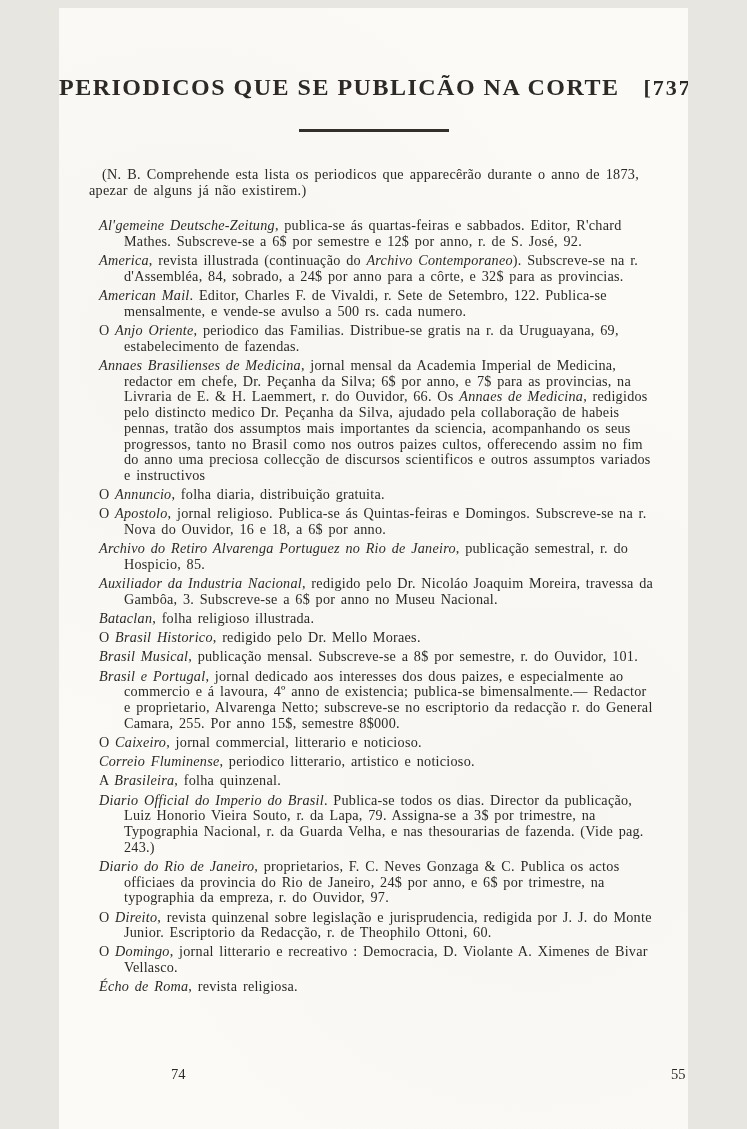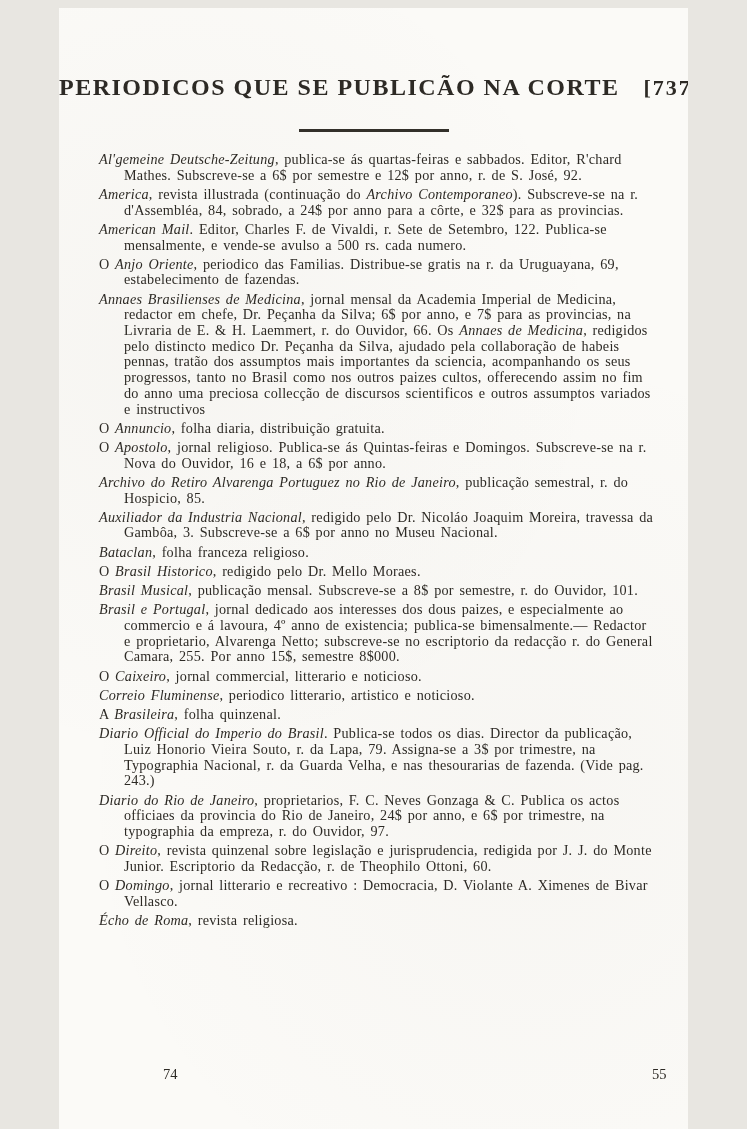--- a/index.html
+++ b/index.html
@@ -62,47 +62,48 @@
     word-spacing: 1.8px;
   }
   .entry i { }
   .page-footer {
     position: absolute;
     top: 1058px;
     left: 0;
     width: 100%;
     font-size: 14.5px;
   }
-  .footer-num-left  { position: absolute; left: 104px; top: 0; }
-  .footer-num-right { position: absolute; left: 593px; top: 0; }
+  .footer-num-left  { position: absolute; left: 112px; top: 0; }
+  .footer-num-right { position: absolute; left: 612px; top: 0; }
 </style>
 </head>
 <body>
 
 <div class="page">
 
   <div class="title-row">
     <span class="page-title">PERIODICOS QUE SE PUBLICÃO NA CORTE</span>
     <span class="page-ref">[737</span>
   </div>
 
   <div class="title-divider"></div>
 
+  <p class="editorial-note">(N. B. Comprehende esta lista os periodicos que apparecêrão durante o anno de 1873, apezar de alguns já não existirem.)</p>
 
   <div class="entries" id="entries-container">
       <p class="entry"><i>Al'gemeine Deutsche-Zeitung</i><span>, publica-se ás quartas-feiras e sabbados. Editor, R'chard Mathes. Subscreve-se a 6$ por semestre e 12$ por anno, r. de S. José, 92.</span></p>
       <p class="entry"><i>America</i><span>, revista illustrada (continuação do </span><i>Archivo Contemporaneo</i><span>). Subscreve-se na r. d'Assembléa, 84, sobrado, a 24$ por anno para a côrte, e 32$ para as provincias.</span></p>
       <p class="entry"><i>American Mail</i><span>. Editor, Charles F. de Vivaldi, r. Sete de Setembro, 122. Publica-se mensalmente, e vende-se avulso a 500 rs. cada numero.</span></p>
       <p class="entry"><span>O </span><i>Anjo Oriente</i><span>, periodico das Familias. Distribue-se gratis na r. da Uruguayana, 69, estabelecimento de fazendas.</span></p>
       <p class="entry"><i>Annaes Brasilienses de Medicina</i><span>, jornal mensal da Academia Imperial de Medicina, redactor em chefe, Dr. Peçanha da Silva; 6$ por anno, e 7$ para as provincias, na Livraria de E. &amp; H. Laemmert, r. do Ouvidor, 66. Os </span><i>Annaes de Medicina</i><span>, redigidos pelo distincto medico Dr. Peçanha da Silva, ajudado pela collaboração de habeis pennas, tratão dos assumptos mais importantes da sciencia, acompanhando os seus progressos, tanto no Brasil como nos outros paizes cultos, offerecendo assim no fim do anno uma preciosa collecção de discursos scientificos e outros assumptos variados e instructivos</span></p>
       <p class="entry"><span>O </span><i>Annuncio</i><span>, folha diaria, distribuição gratuita.</span></p>
       <p class="entry"><span>O </span><i>Apostolo</i><span>, jornal religioso. Publica-se ás Quintas-feiras e Domingos. Subscreve-se na r. Nova do Ouvidor, 16 e 18, a 6$ por anno.</span></p>
       <p class="entry"><i>Archivo do Retiro Alvarenga Portuguez no Rio de Janeiro</i><span>, publicação semestral, r. do Hospicio, 85.</span></p>
       <p class="entry"><i>Auxiliador da Industria Nacional</i><span>, redigido pelo Dr. Nicoláo Joaquim Moreira, travessa da Gambôa, 3. Subscreve-se a 6$ por anno no Museu Nacional.</span></p>
-      <p class="entry"><i>Bataclan</i><span>, folha franceza religioso.</span></p>
+      <p class="entry"><i>Bataclan</i><span>, folha religioso illustrada.</span></p>
       <p class="entry"><span>O </span><i>Brasil Historico</i><span>, redigido pelo Dr. Mello Moraes.</span></p>
       <p class="entry"><i>Brasil Musical</i><span>, publicação mensal. Subscreve-se a 8$ por semestre, r. do Ouvidor, 101.</span></p>
       <p class="entry"><i>Brasil e Portugal</i><span>, jornal dedicado aos interesses dos dous paizes, e especialmente ao commercio e á lavoura, 4º anno de existencia; publica-se bimensalmente.— Redactor e proprietario, Alvarenga Netto; subscreve-se no escriptorio da redacção r. do General Camara, 255. Por anno 15$, semestre 8$000.</span></p>
       <p class="entry"><span>O </span><i>Caixeiro</i><span>, jornal commercial, litterario e noticioso.</span></p>
       <p class="entry"><i>Correio Fluminense</i><span>, periodico litterario, artistico e noticioso.</span></p>
       <p class="entry"><span>A </span><i>Brasileira</i><span>, folha quinzenal.</span></p>
       <p class="entry"><i>Diario Official do Imperio do Brasil</i><span>. Publica-se todos os dias. Director da publicação, Luiz Honorio Vieira Souto, r. da Lapa, 79. Assigna-se a 3$ por trimestre, na Typographia Nacional, r. da Guarda Velha, e nas thesourarias de fazenda. (Vide pag. 243.)</span></p>
       <p class="entry"><i>Diario do Rio de Janeiro</i><span>, proprietarios, F. C. Neves Gonzaga &amp; C. Publica os actos officiaes da provincia do Rio de Janeiro, 24$ por anno, e 6$ por trimestre, na typographia da empreza, r. do Ouvidor, 97.</span></p>
       <p class="entry"><span>O </span><i>Direito</i><span>, revista quinzenal sobre legislação e jurisprudencia, redigida por J. J. do Monte Junior. Escriptorio da Redacção, r. de Theophilo Ottoni, 60.</span></p>
       <p class="entry"><span>O </span><i>Domingo</i><span>, jornal litterario e recreativo : Democracia, D. Violante A. Ximenes de Bivar Vellasco.</span></p>

